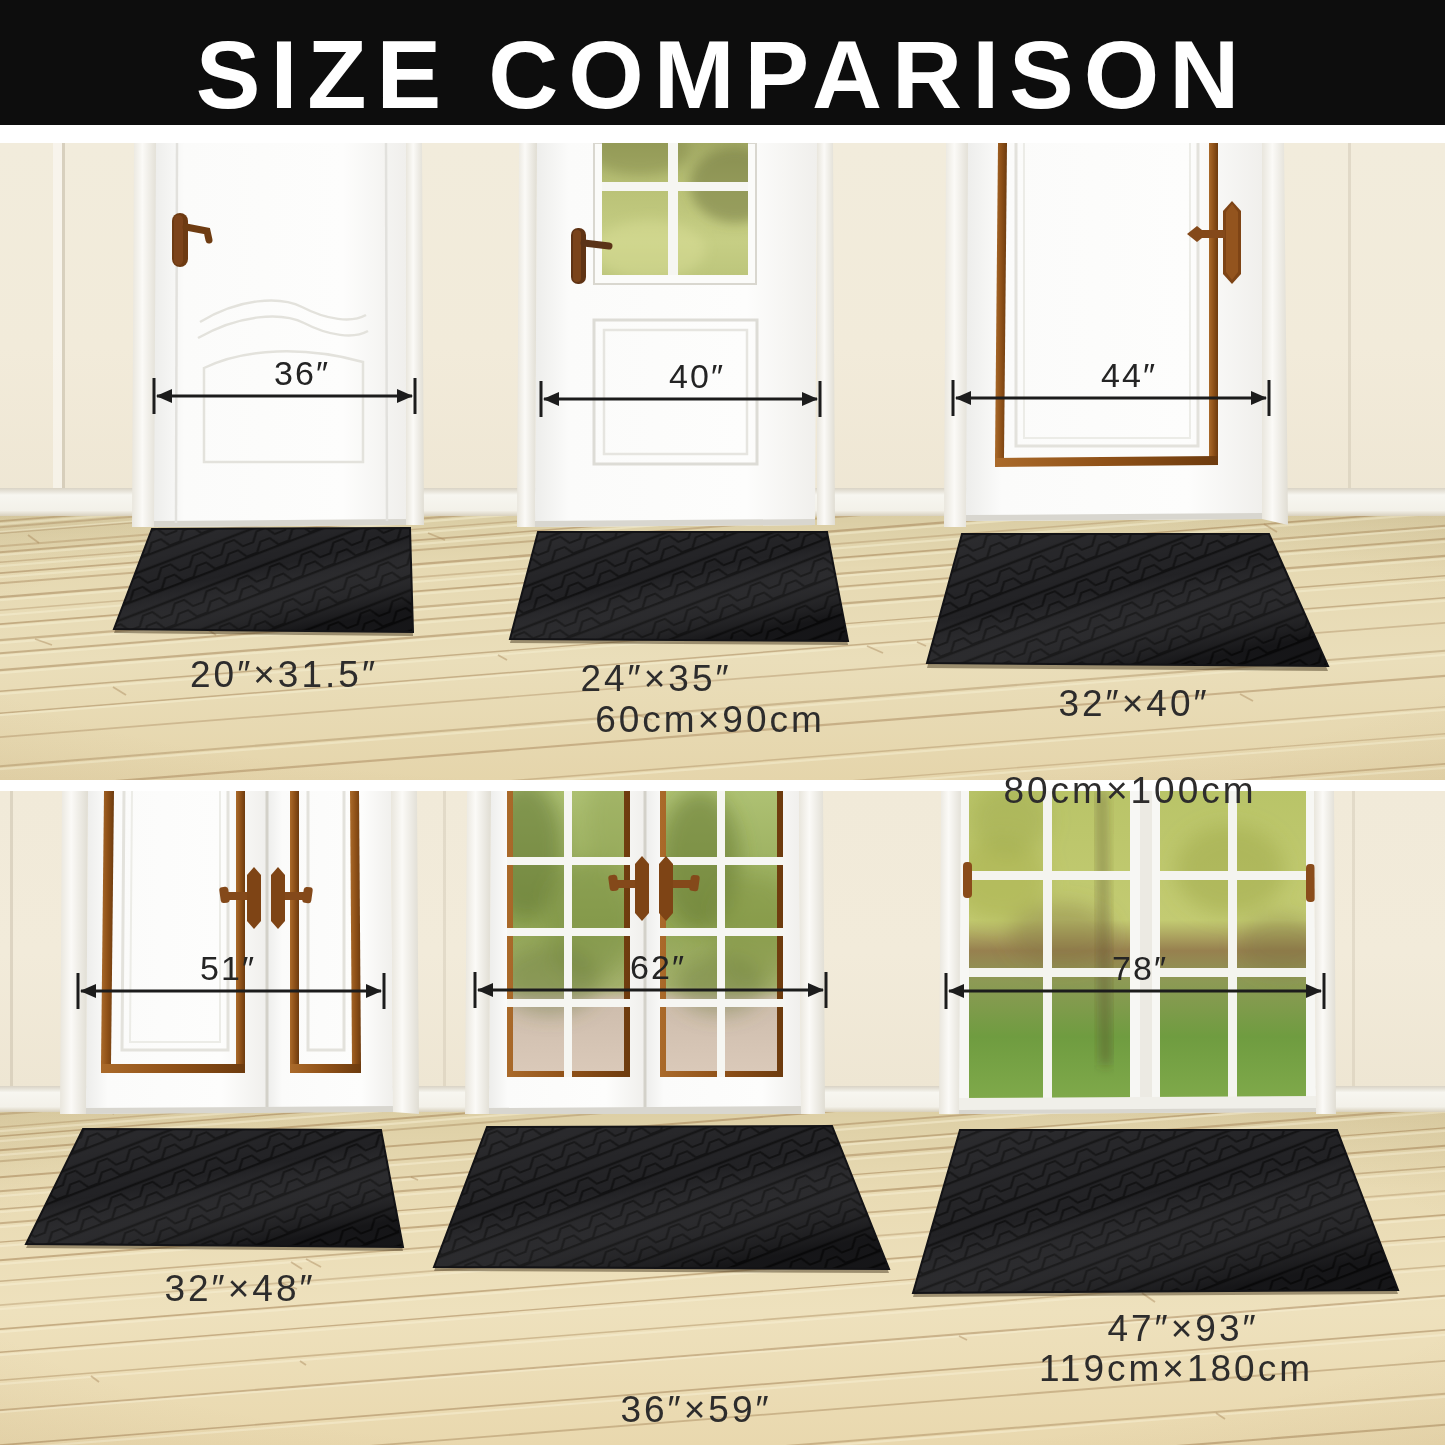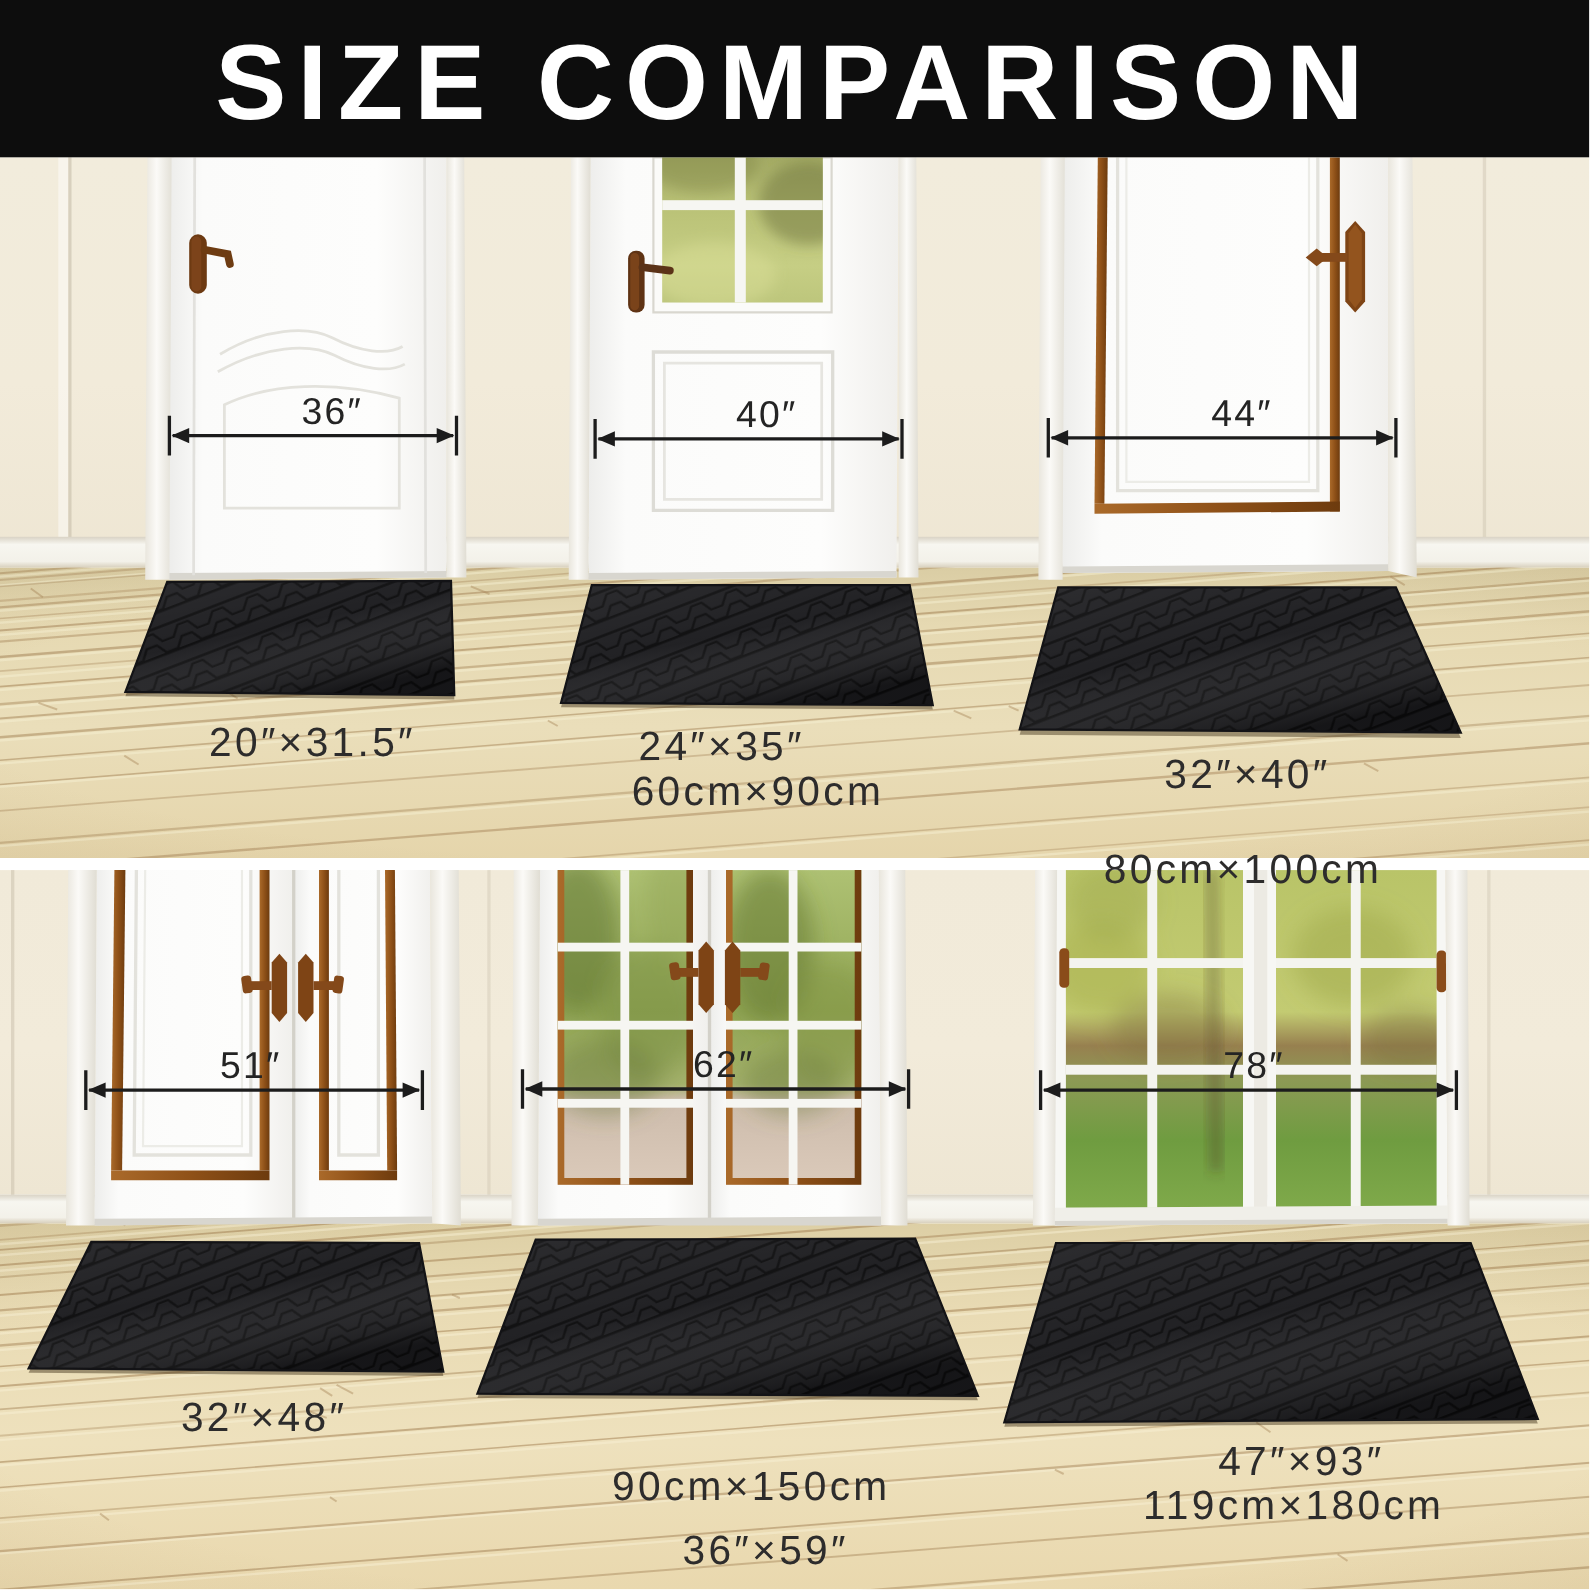--- a/index.html
+++ b/index.html
@@ -214,21 +214,21 @@
 
     <path d="M1232,201 L1241,211 L1241,274 L1232,284 L1223,274 L1223,211 Z" fill="#7e4415"></path>
     <path d="M1232,204 L1238,212 L1238,272 L1232,280 L1226,272 L1226,212 Z" fill="#93541e"></path>
 
     <rect x="1196" y="230" width="29" height="8" fill="#84491a"></rect>
     <path d="M1187,234 L1197,226 L1207,234 L1197,242 Z" fill="#84491a"></path>
 
     <path d="M1262,143 L1284,143 L1288,525 L1262,519 Z" fill="url(#postg)"></path>
   </svg>
 
-  <div class="abs" id="banner" style="left:0;top:0;width:1445px;height:143px;background:#0d0d0d;
+  <div class="abs" id="banner" style="left:0;top:0;width:1445px;height:125px;background:#0d0d0d;
        color:#fff;font-weight:bold;font-size:97px;letter-spacing:10px;text-align:center;line-height:150px;">SIZE COMPARISON</div>
 
   <div class="abs" id="divider" style="left:0;top:780px;width:1445px;height:11px;background:#ffffff;"></div>
 
   <div class="abs" id="wall-bottom" style="left:0;top:791px;width:1445px;height:295px;
        background:linear-gradient(180deg,#f1ead9 0%,#f2ebda 55%,#eee6d3 100%);"></div>
 
   <div class="abs" style="left:10px;top:791px;width:3px;height:296px;background:rgba(200,190,170,0.5);"></div>
 
   <div class="abs" style="left:443px;top:791px;width:3px;height:296px;background:rgba(205,195,175,0.4);"></div>
@@ -624,30 +624,29 @@
     <path d="M948,991 L964,984 L964,998 Z" fill="#1c1c1c"></path>
     <path d="M1322,991 L1306,984 L1306,998 Z" fill="#1c1c1c"></path>
     <text x="1140" y="980" font-size="34" font-weight="normal" letter-spacing="2" fill="#242424" text-anchor="middle" font-family="Liberation Sans, sans-serif">78″</text>
   </svg>
 
   <div class="lbl" style="left:284px;top:656px;">20″×31.5″</div>
 
 
   <div class="lbl" style="left:656px;top:660px;">24″×35″</div>
 
-  <div class="lbl" style="left:689px;top:701px;">60cm×90cm</div>
+  <div class="lbl" style="left:710px;top:701px;">60cm×90cm</div>
 
   <div class="lbl" style="left:1134px;top:685px;">32″×40″</div>
 
   <div class="lbl" style="left:1130px;top:732px;margin-top:40px;">80cm×100cm</div>
 
   <div class="lbl" style="left:240px;top:1270px;text-align:center;">32″×48″</div>
 
 
   <div class="lbl" style="left:696px;top:1355px;margin-top:36px;">36″×59″</div>
 
-  <div class="lbl" style="left:683px;top:1333px;">90cm×150cm</div>
 
   <div class="lbl" style="left:1183px;top:1310px;">47″×93″</div>
 
   <div class="lbl" style="left:1176px;top:1350px;">119cm×180cm</div>
 
 </div>
 
 </body></html>

